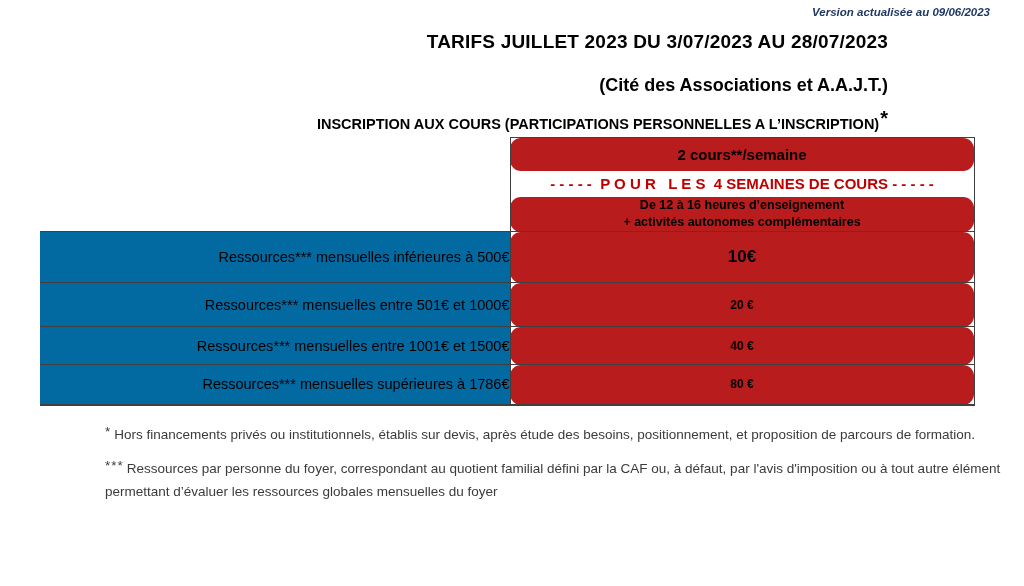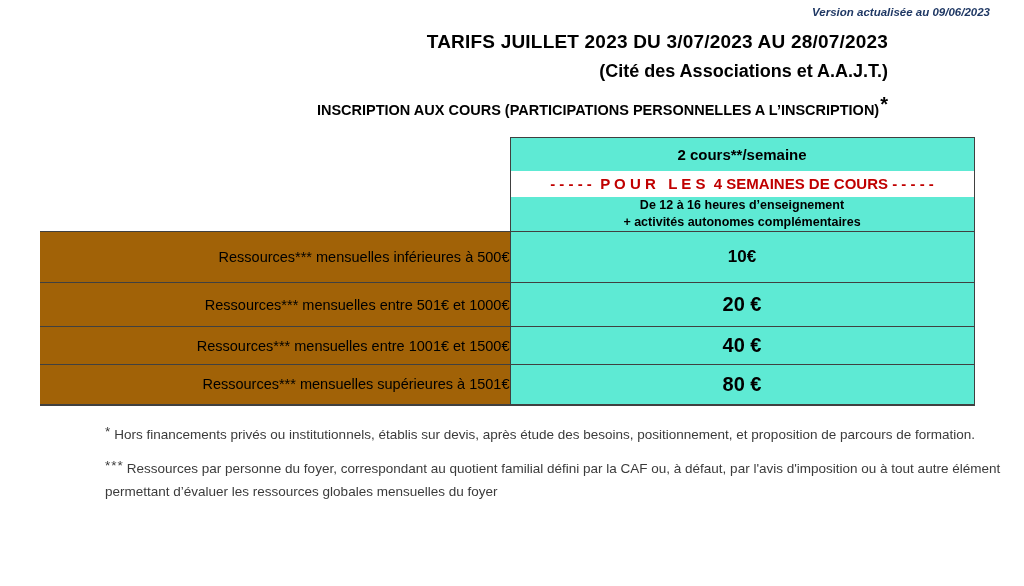--- a/index.html
+++ b/index.html
@@ -6,51 +6,51 @@
   .page {
     position:relative; width:1024px; height:586px; background:#ffffff;
     font-family:"Liberation Sans", sans-serif; color:#000; overflow:hidden;
   }
   .version-note {
     position:absolute; top:6px; right:34px;
     font-size:11.5px; font-weight:bold; font-style:italic; color:#1F3864;
   }
   .title-block { position:absolute; top:31px; right:136px; text-align:right; }
   .title-line1 { font-size:19px; font-weight:bold; letter-spacing:0.2px; }
-  .title-line2 { font-size:18px; font-weight:bold; margin-top:8px; }
+  .title-line2 { font-size:18px; font-weight:bold; margin-top:22px; }
   .subtitle    { font-size:14.5px; font-weight:bold; margin-top:15px; white-space:nowrap;margin-left:40px; }
   .big-star { font-size:20px; position:relative; top:-4px; margin-left:1px; font-weight:bold; }
 
   table.tarifs {
     position:absolute; left:40px; top:137px; width:934px;
     border-collapse:collapse; table-layout:fixed;
   }
   table.tarifs td { padding:0; vertical-align:middle; }
   td.spacer { border:none; background:transparent; }
-  td.cell-blue { background:#5eead4; }
+  td.cell-blue { background:#b91c1c;border-radius:11px; }
   td.colhead {
     border-left:1.5px solid #404040; border-right:1.5px solid #404040; border-top:1.5px solid #404040;
     text-align:center; font-weight:bold; font-size:15px;
   }
   td.banner {
     border-left:1.5px solid #404040; border-right:1.5px solid #404040;
     background:#ffffff; color:#C00000; text-align:center;
     font-weight:bold; font-size:15px; white-space:pre;
   }
   td.subhead {
     border-left:1.5px solid #404040; border-right:1.5px solid #404040;
     text-align:center; font-weight:bold; font-size:12.5px; line-height:1.35;
   }
   td.rowlabel {
     border-top:1.5px solid #404040; border-bottom:1.5px solid #404040;
-    text-align:right; padding-right:8px; font-size:14.5px; background:#a16207;
+    text-align:right; padding-right:8px; font-size:14.5px; background:#0369a1;
   }
   td.price {
     border:1.5px solid #404040;
-    text-align:center; font-weight:bold; font-size:20px;
+    text-align:center; font-weight:bold; font-size:12px;
   }
   tr.last td { border-bottom:2px solid #404040; }
   tr.first-data td.price { font-size:17px; }
 
   .footnotes { position:absolute; left:105px; top:423px; width:899px; font-size:13.5px; color:#3B3B3B; }
   .footnotes p { margin:0 0 11px 0; line-height:1.72; }
   .fn-marker { position:relative; top:-3px; font-size:13.5px; letter-spacing:1px; margin-right:3px; }
 </style>
 </head>
 <body>
@@ -92,21 +92,21 @@
     </tr>
     <tr style="height:44px">
       <td class="rowlabel">Ressources*** mensuelles entre 501€ et 1000€</td>
       <td class="cell-blue price">20 €</td>
     </tr>
     <tr style="height:38px">
       <td class="rowlabel">Ressources*** mensuelles entre 1001€ et 1500€</td>
       <td class="cell-blue price">40 €</td>
     </tr>
     <tr style="height:40px" class="last">
-      <td class="rowlabel">Ressources*** mensuelles supérieures à 1501€</td>
+      <td class="rowlabel">Ressources*** mensuelles supérieures à 1786€</td>
       <td class="cell-blue price">80 €</td>
     </tr>
   </tbody>
     </table>
 
   <div class="footnotes">
     <p><span class="fn-marker">*</span><span>Hors financements privés ou institutionnels, établis sur devis, après étude des besoins, positionnement, et proposition de parcours de formation.</span></p>
     <p><span class="fn-marker">***</span><span>Ressources par personne du foyer, correspondant au quotient familial défini par la CAF ou, à défaut, par l'avis d'imposition ou à tout autre élément permettant d’évaluer les ressources globales mensuelles du foyer</span></p>
   </div>
 

